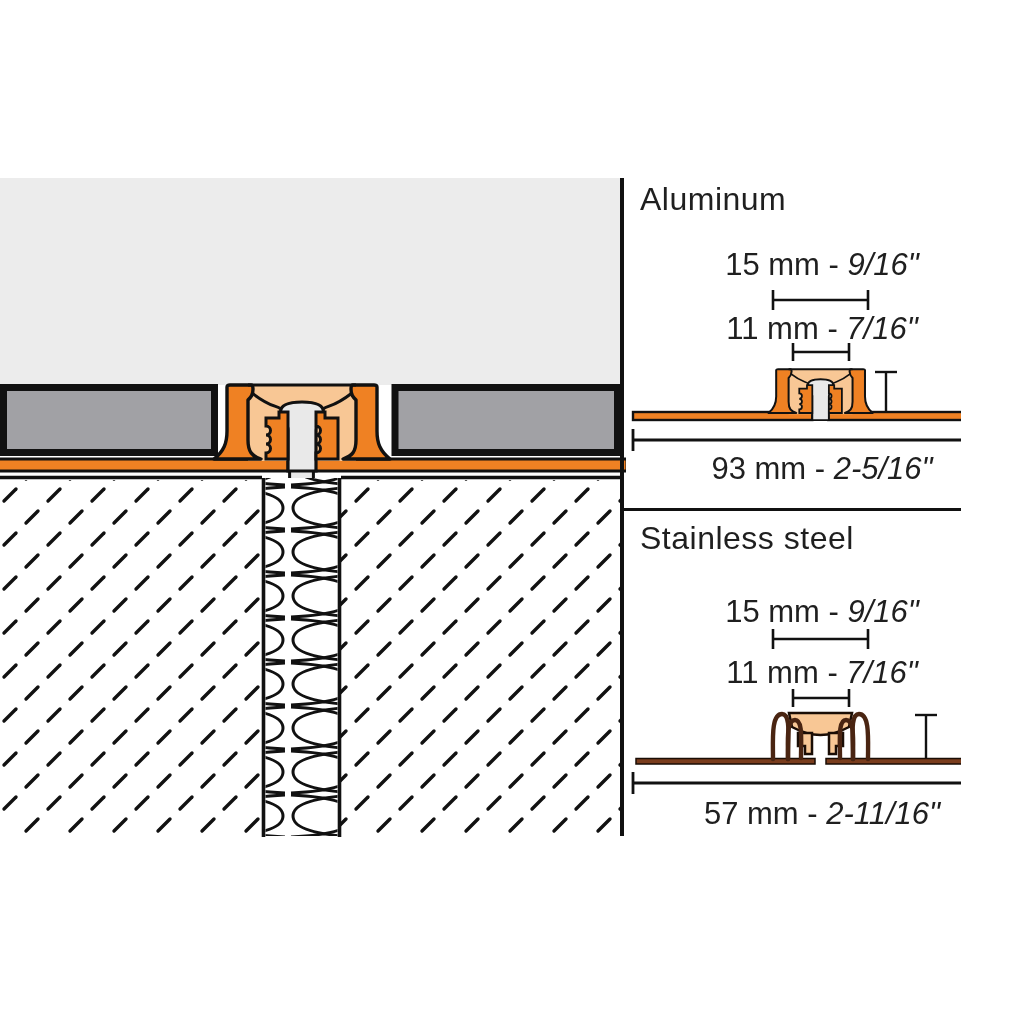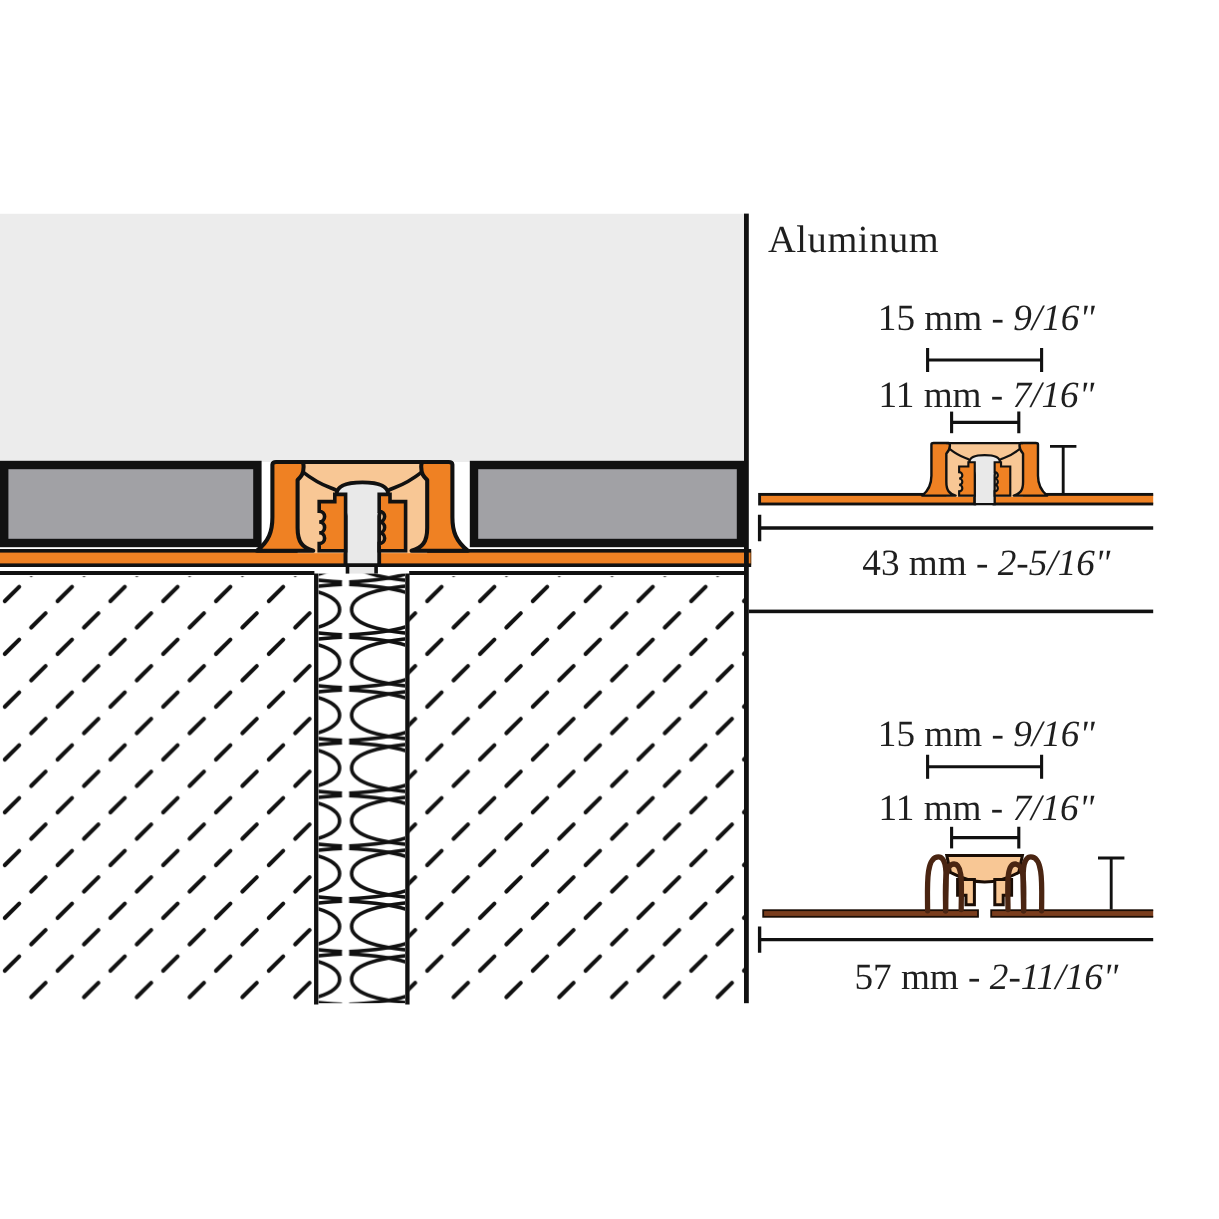--- a/index.html
+++ b/index.html
@@ -8,21 +8,21 @@
     --steel-brown:#4a2512;
     --steel-fill:#7a3d1d;
     --tile-gray:#a1a1a5;
     --sky-gray:#ececec;
     --channel-gray:#e9e9e9;
     --line-black:#111111;
     --text-color:#1f1f1f;
   }
   html,body{margin:0;padding:0;background:#fff;}
   #canvas{position:relative;width:961px;height:1016px;background:#fff;overflow:hidden;
-          font-family:Liberation Serif, serif;color:var(--text-color);}
+          font-family:Liberation Sans, sans-serif;color:var(--text-color);}
   .abs{position:absolute;}
   .section-title{font-size:32px;letter-spacing:0.5px;}
   .dim-text{width:388px;text-align:center;font-size:31px;white-space:nowrap;}
   .dim-text .imp{font-style:italic;}
   .divider-v{background:var(--line-black);}
   .divider-h{background:var(--line-black);}
   
   .orange{fill:var(--accent-orange);stroke:var(--line-black);}
   .peach{fill:var(--insert-peach);}
   .channel{fill:var(--channel-gray);stroke:var(--line-black);}
@@ -126,23 +126,24 @@
     </g>
 
     <g>
       <line class="blk" stroke-width="2.8" x1="5" y1="269" x2="5" y2="291"></line>
       <line class="blk" stroke-width="2.8" x1="380" y1="269" x2="380" y2="291"></line>
       <line class="blk" stroke-width="2.8" x1="5" y1="280" x2="380" y2="280"></line>
     </g>
   </svg>
 
   <div class="abs dim-text" style="left:628px;top:451px">
-    <span>43 mm - </span><span class="imp">2-5/16"</span>
+    <span>93 mm - </span><span class="imp">2-5/16"</span>
   </div>
 
+  <div class="abs section-title" style="left:640px;top:520px">Stainless steel</div>
 
   <div class="abs dim-text" style="left:628px;top:594px">
     <span>15 mm - </span><span class="imp">9/16"</span>
   </div>
   <div class="abs dim-text" style="left:628px;top:655px">
     <span>11 mm - </span><span class="imp">7/16"</span>
   </div>
 
   <svg class="abs" style="left:628px;top:500px" width="388" height="340" viewBox="0 0 388 340">
 

